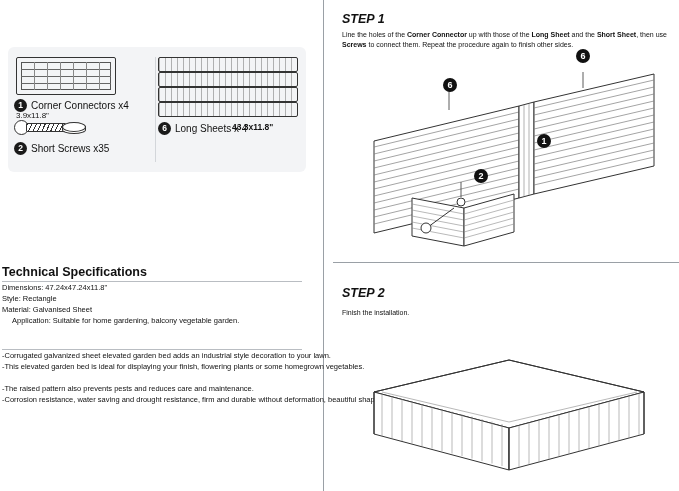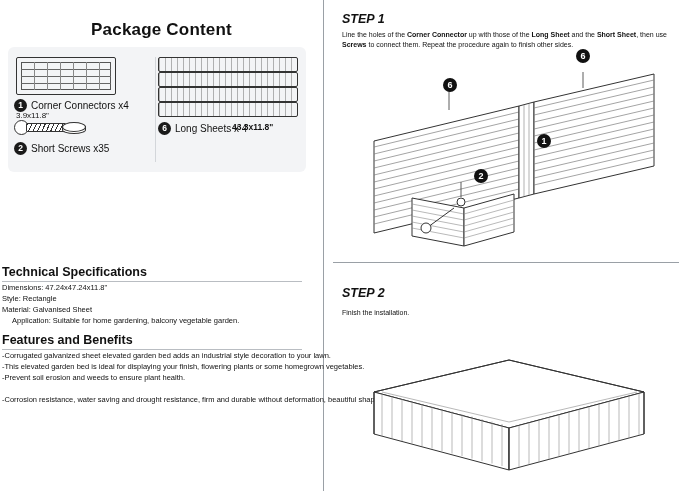--- a/index.html
+++ b/index.html
@@ -262,21 +262,20 @@
   }
 </style>
 </head>
 <body>
 
 <div class="page">
 
   <div class="vdivider"></div>
   <div class="hdivider"></div>
 
-  <div class="pkg-title">Package Content</div>
 
   <div class="pkg-box">
     <div class="pkg-inner-divider"></div>
   </div>
 
   <div class="cc-draw">
     <div class="outer"></div>
     <div class="inner"></div>
     <div class="hline" style="top:12px;"></div>
     <div class="hline" style="top:19px;"></div>
@@ -313,25 +312,24 @@
   <div class="pkg-label" style="left:175px; top:123px;">Long Sheets x 4</div>
   <div class="pkg-sub dim-bold" style="left:232px; top:122px;">43.3x11.8"</div>
 
   <div class="sec-title" style="left:2px; top:265px;">Technical Specifications</div>
   <div class="sec-rule" style="left:2px; top:281px; width:300px;"></div>
   <div class="spec-line" style="left:2px; top:283px;">Dimensions: 47.24x47.24x11.8"</div>
   <div class="spec-line" style="left:2px; top:294px;">Style: Rectangle</div>
   <div class="spec-line" style="left:2px; top:305px;">Material: Galvanised Sheet</div>
   <div class="spec-line" style="left:12px; top:316px;">Application: Suitable for home gardening, balcony vegetable garden.</div>
 
-  <div class="sec-title" style="left:2px; top:333px;">Features and Benefits</div>
   <div class="sec-rule" style="left:2px; top:349px; width:300px;"></div>
   <div class="feat-line" style="left:2px; top:351px;">-Corrugated galvanized sheet elevated garden bed adds an industrial style decoration to your lawn.</div>
   <div class="feat-line" style="left:2px; top:362px;">-This elevated garden bed is ideal for displaying your finish, flowering plants or some homegrown vegetables.</div>
-  <div class="feat-line" style="left:2px; top:373px;">-Prevent soil erosion and weeds to ensure plant health.</div>
+  <div class="feat-line" style="left:2px; top:384px;">-The raised pattern also prevents pests and reduces care and maintenance.</div>
   <div class="feat-line" style="left:2px; top:395px;">-Corrosion resistance, water saving and drought resistance, firm and durable without deformation, beautiful shape.</div>
 
   <div class="step-title" style="left:342px; top:12px;">STEP 1</div>
   <div class="step-desc" style="left:342px; top:30px;">
     <span>Line the holes of the </span><span class="bold">Corner Connector</span><span> up with those of the </span><span class="bold">Long Sheet</span><span> and the </span><span class="bold">Short Sheet</span><span>, then use </span><span class="bold">Screws</span><span> to connect them. Repeat the procedure again to finish other sides.</span>
   </div>
 
   <div class="ill" style="left:334px; top:48px;">
     <svg width="344" height="205" viewBox="0 0 344 205">
       <g fill="none" stroke="#333" stroke-width="1">

